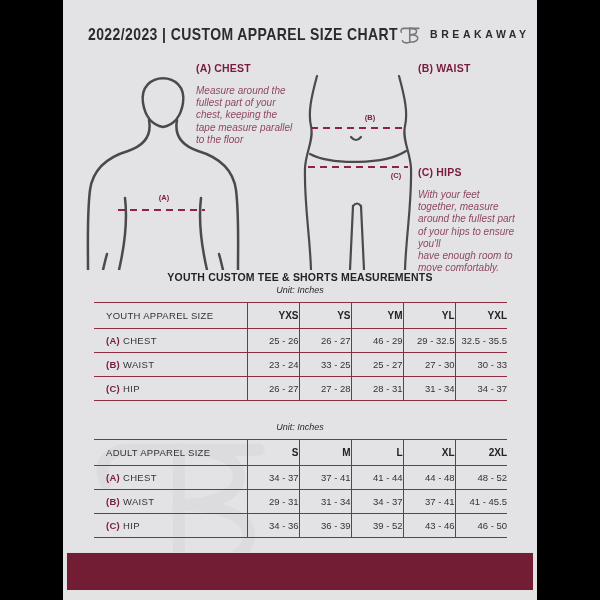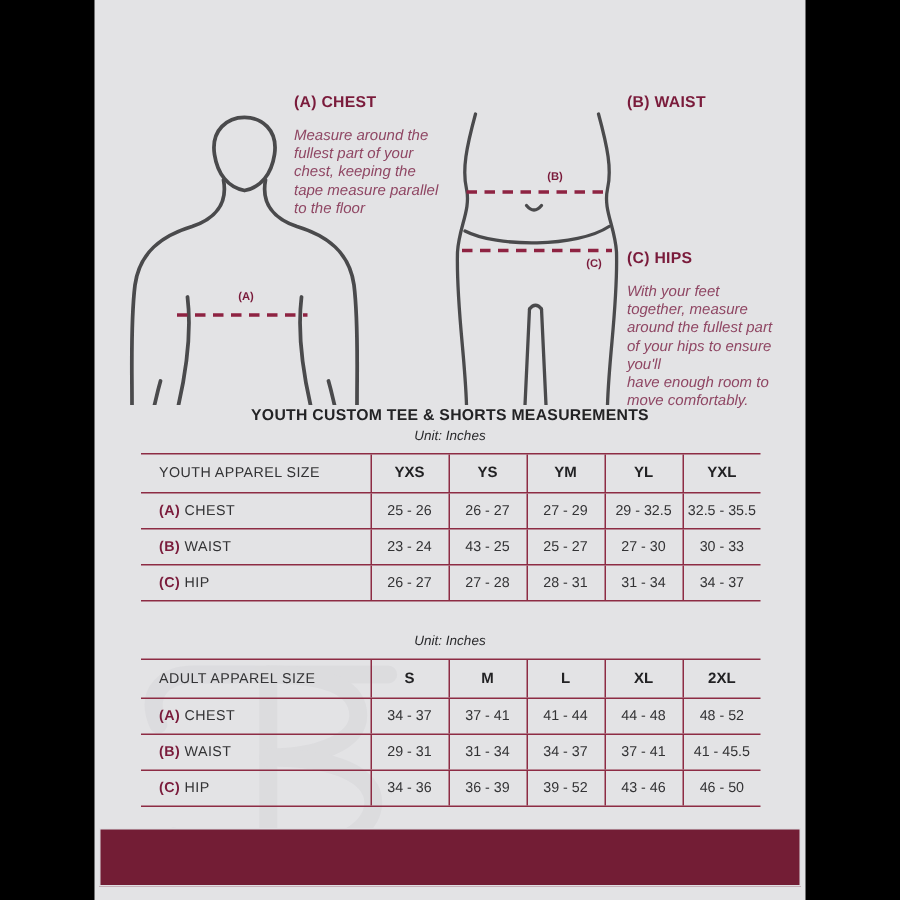--- a/index.html
+++ b/index.html
@@ -62,36 +62,49 @@
   .size-table col.c-val { width: 52px; }
   .size-table td {
     height: 24px;
     border-top: 1.5px solid #8D2C44;
     border-bottom: 1.5px solid #8D2C44;
     font-size: 9.5px; color: #333335;
     vertical-align: middle;
   }
   .size-table tr.head td { height: 26px; }
   .size-table td.lbl { padding-left: 12px; letter-spacing: 0.3px; }
-  .size-table td.val { text-align: center; border-left: 1.5px solid #8D2C44; }
+  .size-table td.val { text-align: right; border-left: 1.5px solid #8D2C44; }
   .size-table tr.head td.val { font-weight: bold; font-size: 10px; color: #222224; }
   .row-key { font-weight: bold; color: #7A1B3B; }
   
   .watermark { position: absolute; left: 15px; top: 403px; opacity: 0.55; z-index: 0; }
   
   .footer {
     position: absolute; left: 3px; right: 3px; top: 552px; height: 39px;
     background: #731D35; border: 1px solid #DFDFE2; z-index: 2;
   }
 </style>
 </head>
 <body>
 
 <div class="page">
 
+  <div class="header">
+    <div class="header-title">2022/2023  |  CUSTOM APPAREL SIZE CHART</div>
+    <div class="brand">
+      <svg width="25" height="23" viewBox="0 0 32 30" fill="none" stroke="#77787A" stroke-width="2" stroke-linecap="round">
+        <path d="M4 12 C2.5 8.5 5 7 7.5 7 L27 7"></path>
+        <path d="M15 7 L15 25"></path>
+        <path d="M15 7 C21.5 7 24 8.6 24 11.1 C24 13.7 20 15.3 15 15.3"></path>
+        <path d="M15 15.3 C22 15.3 25.5 17.2 25.5 19.8 C25.5 22.7 21.5 24.9 15 24.9"></path>
+        <path d="M15 24.9 C11 26.6 6.5 26.2 5.5 23.2"></path>
+      </svg>
+      <span class="brand-name">BREAKAWAY</span>
+    </div>
+  </div>
 
   <svg class="fig" style="left:20px; top:58px;" width="160" height="212" viewBox="0 0 160 212" fill="none" stroke="#4A4A4C" stroke-width="2.5" stroke-linecap="round">
     <path d="M60 45 C55 12 105 12 100 45 C98 58 91 67 80 69 C69 67 62 58 60 45"></path>
     <path d="M66 62 C69 78 60 88 45 93 C25 99 10 110 7 132 C4 156 5 184 5 212"></path>
     <path d="M94 62 C91 78 100 88 115 93 C135 99 150 110 153 132 C156 156 155 184 155 212"></path>
     <path d="M42 140 C45 165 41 190 36 212"></path>
     <path d="M118 140 C115 165 119 190 124 212"></path>
     <path d="M24 196 C22 203 21 208 20 212"></path>
     <path d="M136 196 C138 203 139 208 140 212"></path>
     <path d="M35 152 L122 152" stroke="#8E2342" stroke-width="2.2" stroke-linecap="butt" stroke-dasharray="7 5"></path>
@@ -155,28 +168,28 @@
       <td class="val">YXS</td>
       <td class="val">YS</td>
       <td class="val">YM</td>
       <td class="val">YL</td>
       <td class="val">YXL</td>
     </tr>
     <tr>
       <td class="lbl"><span class="row-key">(A)</span> <span>CHEST</span></td>
       <td class="val">25 - 26</td>
       <td class="val">26 - 27</td>
-      <td class="val">27 - 29</td>
+      <td class="val">46 - 29</td>
       <td class="val">29 - 32.5</td>
       <td class="val">32.5 - 35.5</td>
     </tr>
     <tr>
       <td class="lbl"><span class="row-key">(B)</span> <span>WAIST</span></td>
       <td class="val">23 - 24</td>
-      <td class="val">43 - 25</td>
+      <td class="val">33 - 25</td>
       <td class="val">25 - 27</td>
       <td class="val">27 - 30</td>
       <td class="val">30 - 33</td>
     </tr>
     <tr>
       <td class="lbl"><span class="row-key">(C)</span> <span>HIP</span></td>
       <td class="val">26 - 27</td>
       <td class="val">27 - 28</td>
       <td class="val">28 - 31</td>
       <td class="val">31 - 34</td>

